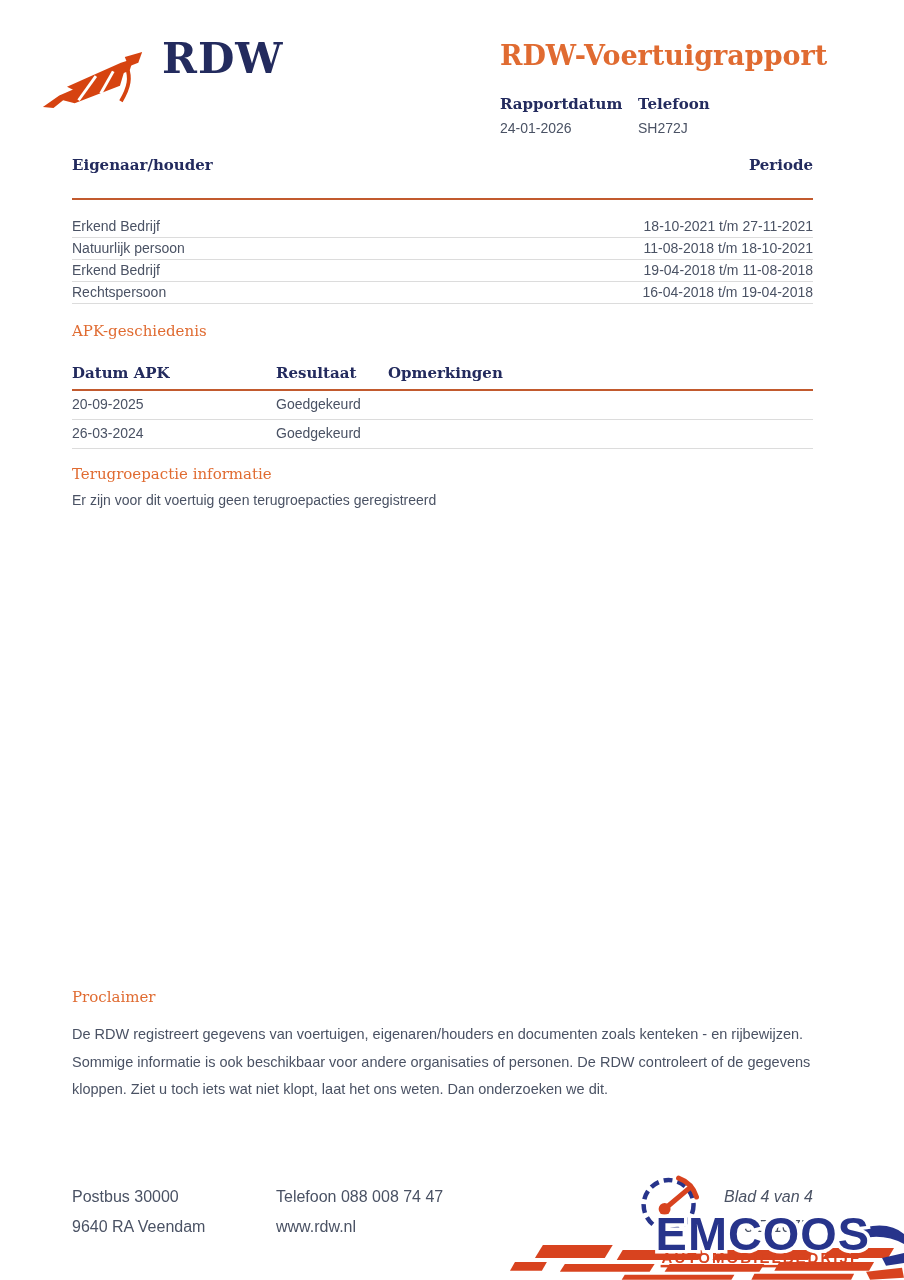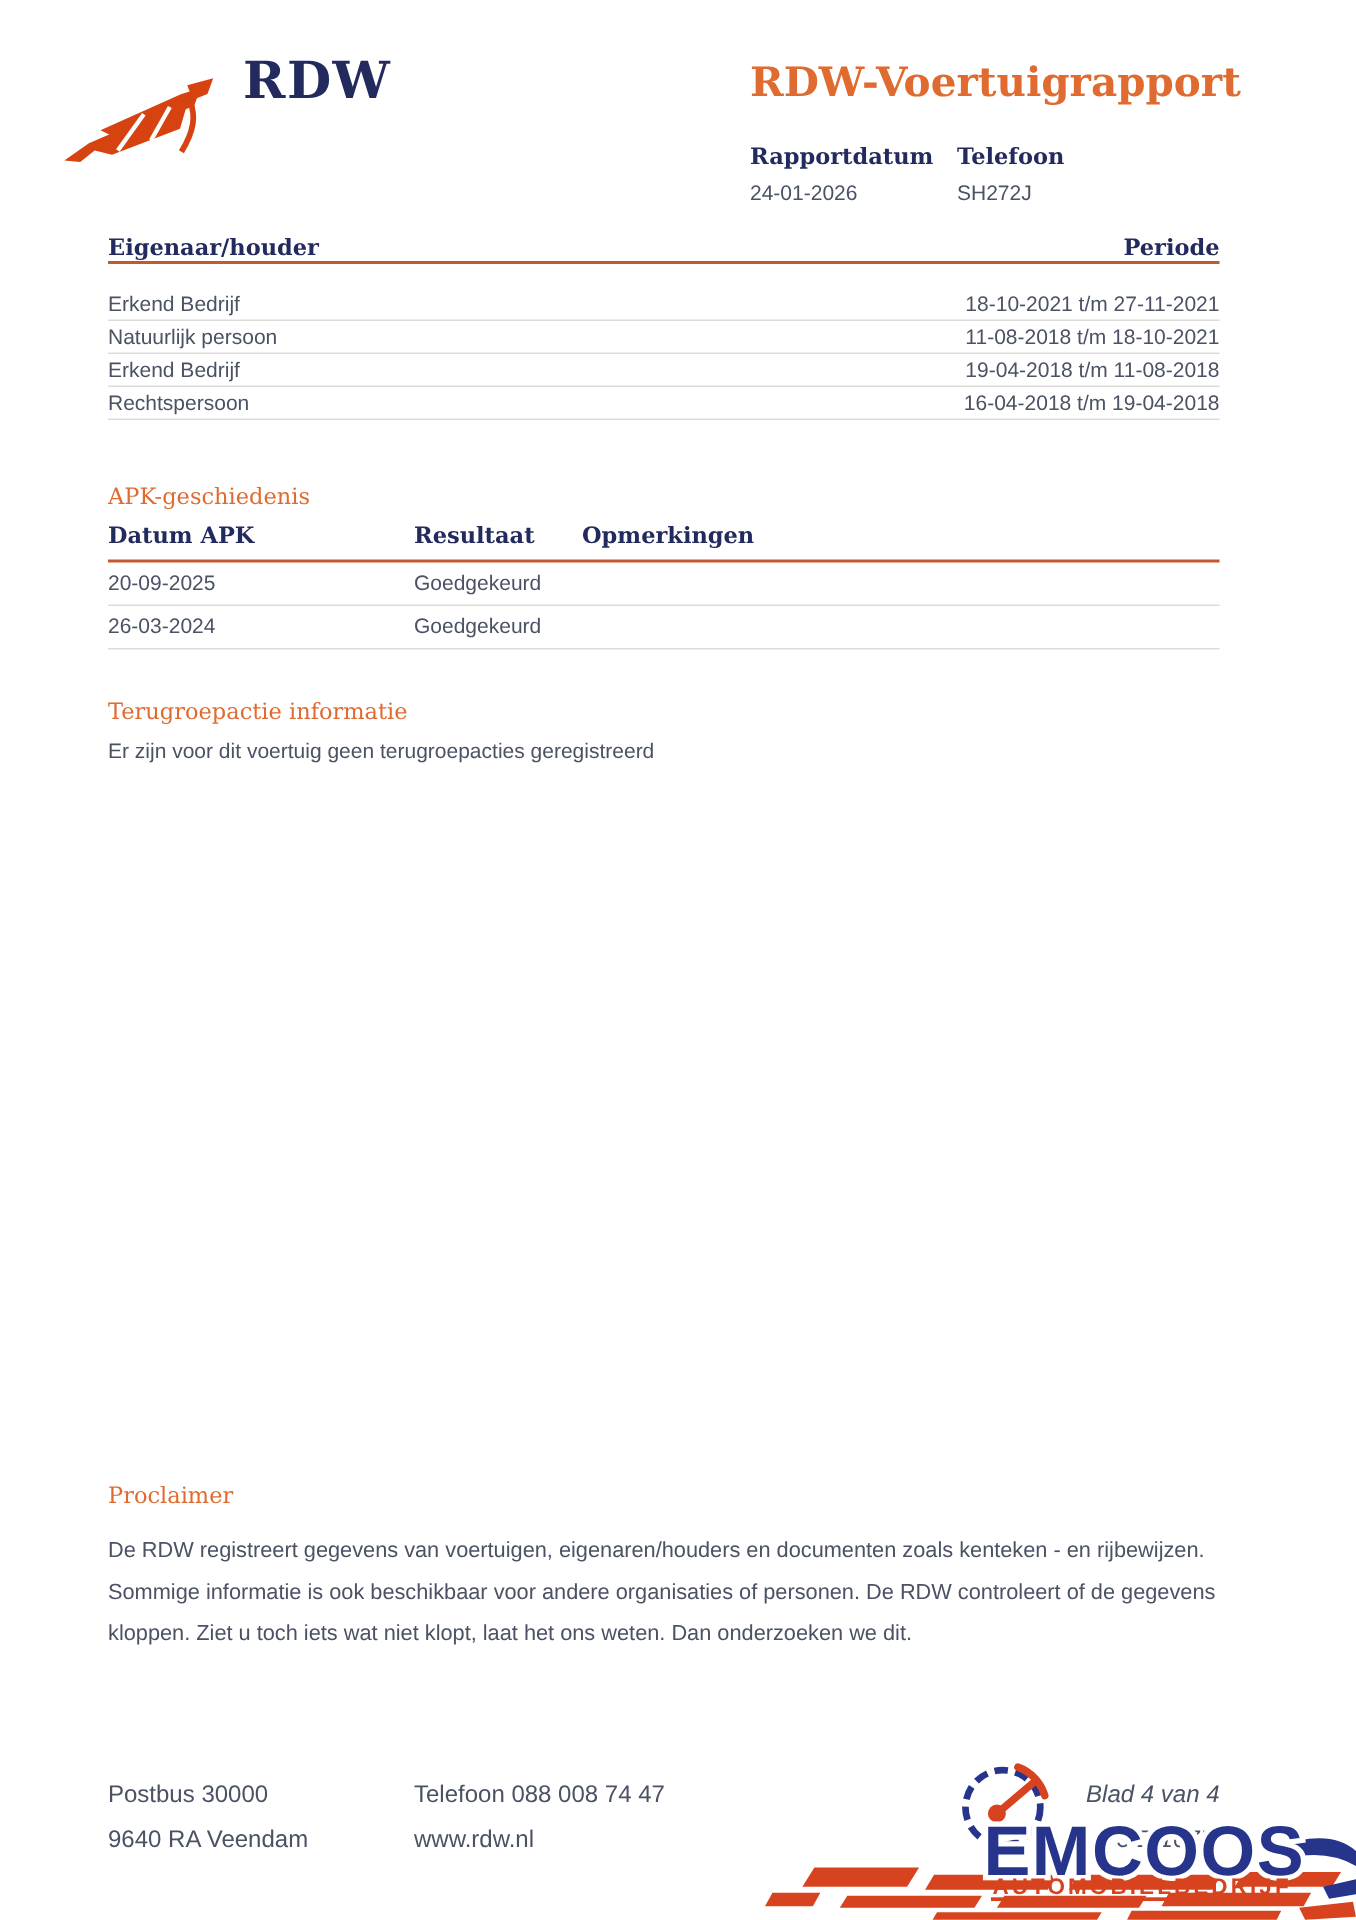--- a/index.html
+++ b/index.html
@@ -4,21 +4,21 @@
 <style>
   html,body{margin:0;padding:0;background:#ffffff;}
   .page{
     position:relative;width:904px;height:1280px;background:#ffffff;
     font-family:"Liberation Sans",sans-serif;color:#4A5264;overflow:hidden;
   }
   
   .feather{position:absolute;left:40px;top:50px;}
   .wordmark{
     position:absolute;left:162px;top:34px;
-    font-family:"DejaVu Serif",serif;font-weight:bold;font-size:34px;
+    font-family:"DejaVu Serif",serif;font-weight:bold;font-size:42px;
     color:#232B5E;letter-spacing:1px;
   }
   .doc-title{
     position:absolute;left:500px;top:40px;
     font-family:"DejaVu Serif",serif;font-weight:bold;font-size:27px;
     color:#E06B31;white-space:nowrap;
   }
   .meta{position:absolute;left:500px;top:95px;}
   .meta-col{position:absolute;top:0;}
   .meta-col.c1{left:0;}
@@ -32,31 +32,31 @@
   .section{position:absolute;left:72px;width:741px;}
   .serif-head{
     font-family:"DejaVu Serif",serif;font-weight:bold;font-size:15px;color:#232B5E;
   }
   .orange-head{
     font-family:"DejaVu Serif",serif;font-weight:normal;font-size:15px;color:#E06B31;
   }
   .rule-orange{border-bottom:2px solid #C25A2E;}
   
   .owner-section{top:156px;}
-  .owner-header{display:flex;justify-content:space-between;padding-bottom:0;}
+  .owner-header{display:flex;justify-content:space-between;padding-bottom:24px;}
   .owner-rows{margin-top:16px;}
   .owner-row{
     display:flex;justify-content:space-between;align-items:baseline;
     font-size:14px;color:#4A5264;padding:3px 0 3px 0;border-bottom:1px solid #DCDCDC;
     line-height:15px;
   }
   
   .apk-section{top:322px;}
   .apk-grid{display:grid;grid-template-columns:204px 112px 1fr;}
-  .apk-headrow{margin-top:8px;padding-bottom:7px;}
+  .apk-headrow{margin-top:24px;padding-bottom:7px;}
   .apk-row{
     font-size:14px;color:#4A5264;line-height:21px;
     padding:3px 0 4px 0;border-bottom:1px solid #DCDCDC;
   }
   
   .recall-section{top:465px;}
   .recall-text{font-size:14px;margin-top:9px;color:#4A5264;}
   
   .proclaimer-section{top:988px;}
   .proclaimer-text{font-size:14.5px;line-height:27.5px;margin-top:15px;color:#4A5264;}

